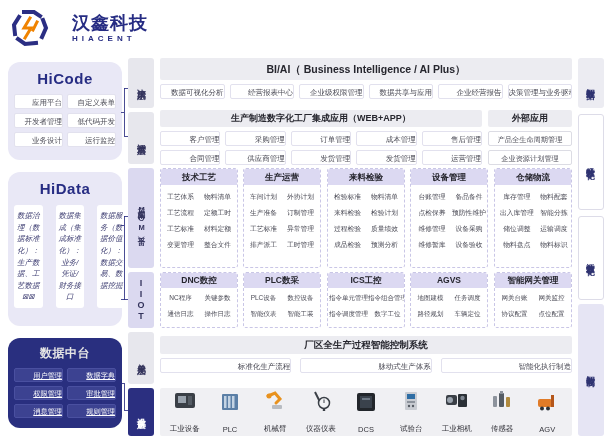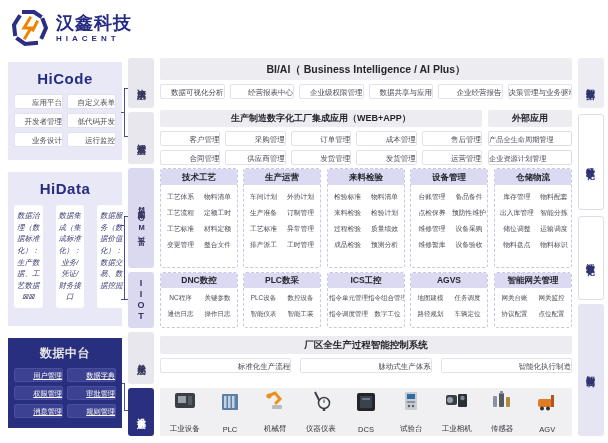--- a/index.html
+++ b/index.html
@@ -1,25 +1,25 @@
 <!DOCTYPE html>
 <html><head>
 <meta charset="utf-8">
 <style>
   html,body{margin:0;padding:0;background:#fff;}
   #canvas{position:relative;width:608px;height:443px;background:#ffffff;overflow:hidden;
           font-family:"Liberation Sans",sans-serif;color:#45454f;}
 
   
-  .logo{position:absolute;left:10px;top:8px;display:flex;align-items:center;gap:6px;}
+  .logo{position:absolute;left:10px;top:8px;display:flex;align-items:center;gap:22px;}
   .brand-cn{font-size:18px;font-weight:bold;color:#262c83;letter-spacing:1px;line-height:20px;}
   .brand-en{font-size:8px;font-weight:bold;color:#262c83;letter-spacing:4px;line-height:11px;}
 
   
-  .panel{position:absolute;left:8px;width:114px;border-radius:0;background:#e9e8f6;box-sizing:border-box;}
+  .panel{position:absolute;left:8px;width:114px;border-radius:12px;background:#e9e8f6;box-sizing:border-box;}
   .panel-title{text-align:center;font-size:15px;font-weight:bold;color:#262c83;padding-top:8px;letter-spacing:.5px;}
   .chip-grid{display:grid;grid-template-columns:1fr 1fr;gap:4px;padding:7px 6px 0 6px;}
   .chip{background:#fff;border:1px solid #e2e1ee;border-radius:2px;font-size:7.5px;color:#4a4a55;
         text-align:right;height:15px;line-height:15px;white-space:nowrap;overflow:hidden;box-sizing:border-box;}
   .hicode{top:62px;height:98px;}
   .hidata{top:172px;height:154px;}
   .stack{display:flex;flex-direction:row;gap:13px;padding:8px 6px 0 6px;font-style:italic;}
   .stack .card{background:#fff;border-radius:3px;font-size:7.5px;color:#3f3f73;text-align:center;
                padding:5px 3px;line-height:1.55;}
   .datacenter{top:338px;height:90px;background:#292f7f;}
@@ -33,21 +33,21 @@
          border-radius:3px;letter-spacing:1px;box-sizing:border-box;}
   .lay-grey{background:#e7e7ed;}
   .lay-purple{background:#dbd9f0;}
   .lay-navy{background:#2b2f80;color:#ffffff;}
 
   
   .hdr{position:absolute;background:#ececf1;border-radius:2px;text-align:center;font-weight:bold;color:#26262e;box-sizing:border-box;}
   .row{position:absolute;display:flex;gap:5px;}
   .row .chip{flex:1;}
   .mchip{position:absolute;background:#fff;border:1px solid #dcdce4;border-radius:2px;font-size:7.5px;
-         color:#4a4a55;text-align:left;box-sizing:border-box;white-space:nowrap;overflow:hidden;}
+         color:#4a4a55;text-align:center;box-sizing:border-box;white-space:nowrap;overflow:hidden;}
 
   
   .col{position:absolute;width:78px;border:1px dashed #c9c6e6;border-radius:3px;background:#fff;box-sizing:border-box;overflow:hidden;}
   .col-hd{background:#dcd9f2;font-weight:bold;font-size:8.5px;text-align:center;color:#26262e;height:16px;line-height:16px;}
   .col-items{display:grid;grid-template-columns:1fr 1fr;row-gap:6px;padding:7px 1px 0 1px;}
   .col-items span{font-size:6.8px;color:#4a4a55;text-align:center;white-space:nowrap;}
   .iiot .col-hd{height:15px;line-height:15px;}
   .iiot .col-items{row-gap:7px;padding-top:6px;}
   .iiot .col-items span{font-size:6.5px;}
   .wide1 .col-items{grid-template-columns:1.3fr 1fr;}

